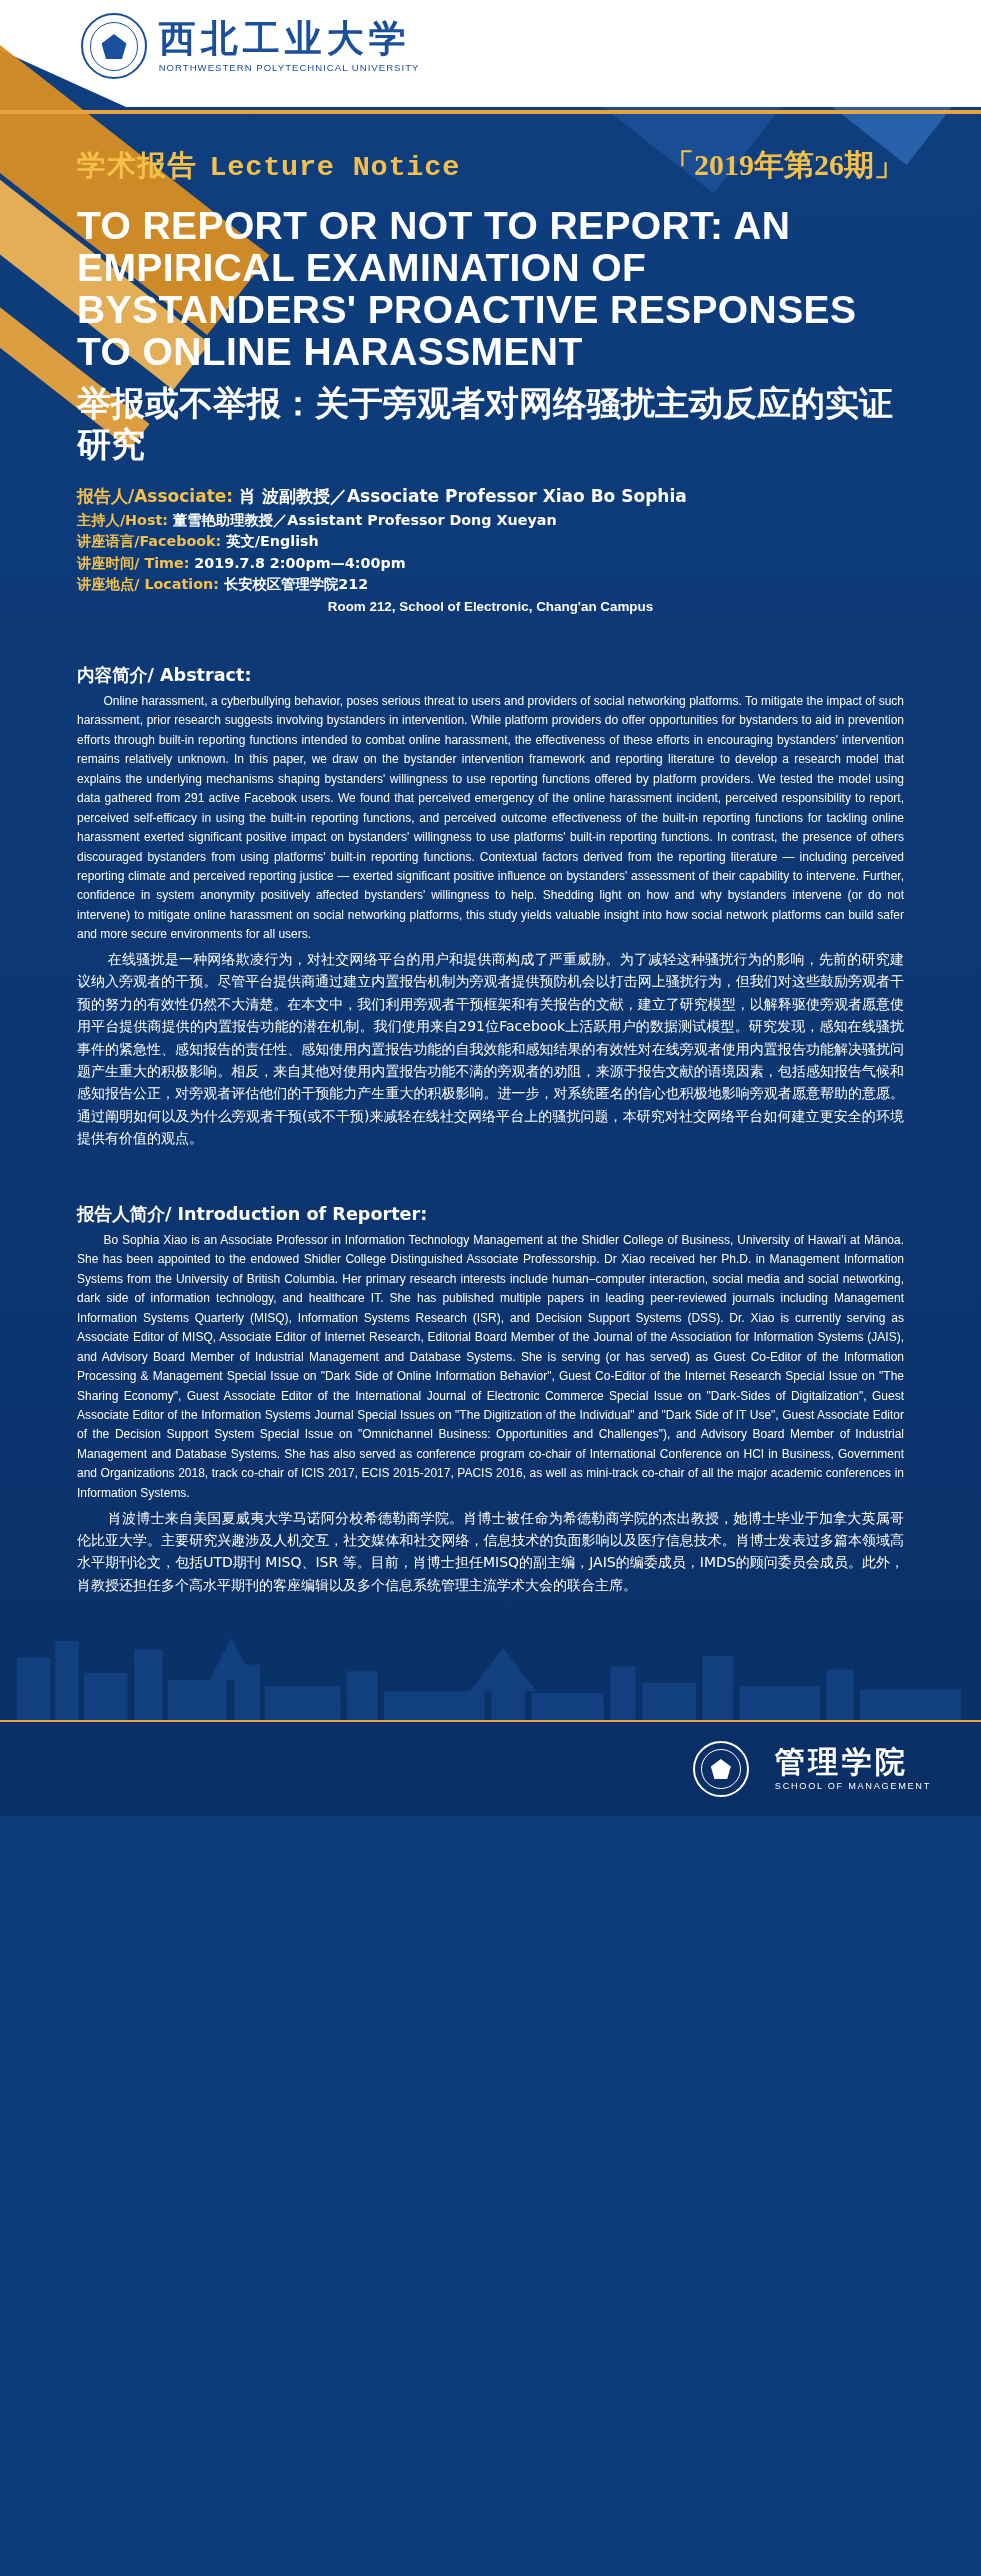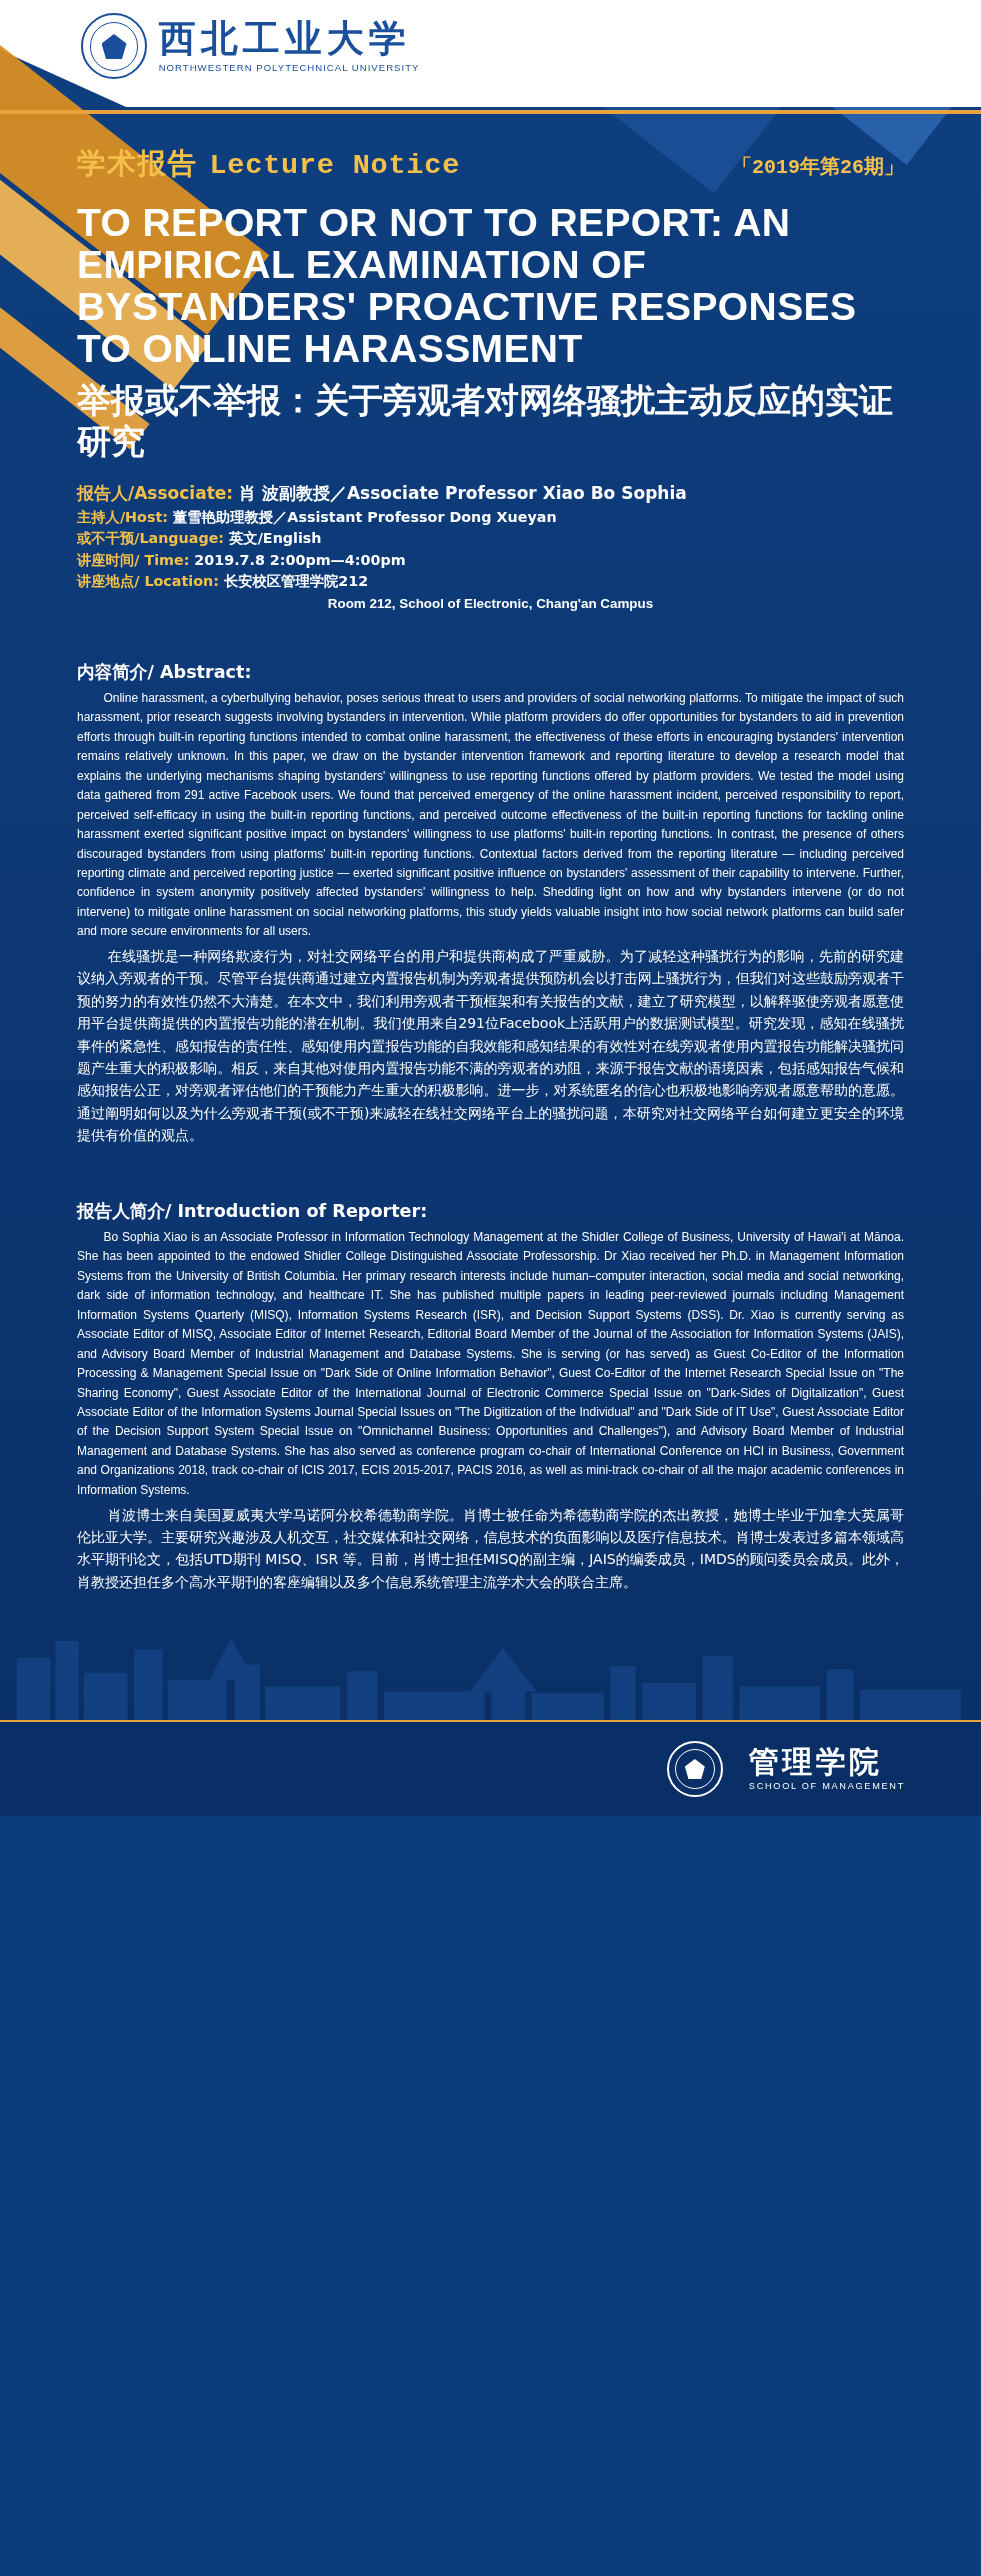--- a/index.html
+++ b/index.html
@@ -70,22 +70,22 @@
   .notice-row{
     display:flex;align-items:baseline;justify-content:space-between;
     padding:35px 77px 0 77px;
   }
   .notice-left{
     color:#f5c04a;font-size:28.5px;font-weight:bold;letter-spacing:1.7px;
     font-family:"DejaVu Sans", sans-serif;
   }
   .notice-left .en{font-family:"Liberation Mono", monospace;letter-spacing:0.8px;}
   .notice-right{
-    color:#f5c04a;font-size:20px;font-weight:bold;
-    font-family:Liberation Mono, monospace;
+    color:#f5c04a;font-size:30px;font-weight:bold;
+    font-family:Liberation Serif, serif;
   }
 
   .title-en{
     color:#ffffff;font-size:39px;line-height:1.08;font-weight:bold;
     letter-spacing:0.4px;padding:18.5px 77px 0 77px;text-transform:uppercase;
     font-family:"Liberation Sans", sans-serif;
   }
   .title-cn{
     color:#ffffff;font-size:34px;line-height:1.22;font-weight:bold;
     padding:10px 77px 0 77px;font-family:"DejaVu Sans", sans-serif;
@@ -116,21 +116,21 @@
   
   .skyline{
     position:absolute;left:0;bottom:91px;width:981px;height:126px;opacity:.5;
   }
   .footer{
     position:absolute;left:0;bottom:0;width:981px;height:94px;
     background:#0a2f66;
     border-top:2.5px solid #e8a33d;
     display:flex;align-items:center;justify-content:flex-end;
   }
-  .footer-inner{display:flex;align-items:center;gap:26px;padding-right:76px;}
+  .footer-inner{display:flex;align-items:center;gap:26px;padding-right:50px;}
   .footer-logo{
     width:52px;height:52px;border-radius:50%;border:2.5px solid #ffffff;
     position:relative;flex:0 0 auto;
   }
   .footer-logo:before{
     content:"";position:absolute;left:5.9px;top:5.9px;right:5.9px;bottom:5.9px;
     border:1.7px solid #ffffff;border-radius:50%;
   }
   .footer-logo span{
     position:absolute;left:50%;top:50%;transform:translate(-50%,-50%);
@@ -183,21 +183,21 @@
     <div class="meta">
       <div class="meta-line">
         <span class="lbl">报告人/Associate:</span>
         <span class="val">肖 波副教授／Associate Professor Xiao Bo Sophia</span>
       </div>
       <div class="meta-line small">
         <span class="lbl">主持人/Host:</span>
         <span class="val">董雪艳助理教授／Assistant Professor Dong Xueyan</span>
       </div>
       <div class="meta-line small">
-        <span class="lbl">或不干预/Language:</span>
+        <span class="lbl">讲座语言/Facebook:</span>
         <span class="val">英文/English</span>
       </div>
       <div class="meta-line small">
         <span class="lbl">讲座时间/ Time:</span>
         <span class="val">2019.7.8   2:00pm—4:00pm</span>
       </div>
       <div class="meta-line small">
         <span class="lbl">讲座地点/ Location:</span>
         <span class="val">长安校区管理学院212</span>
       </div>

